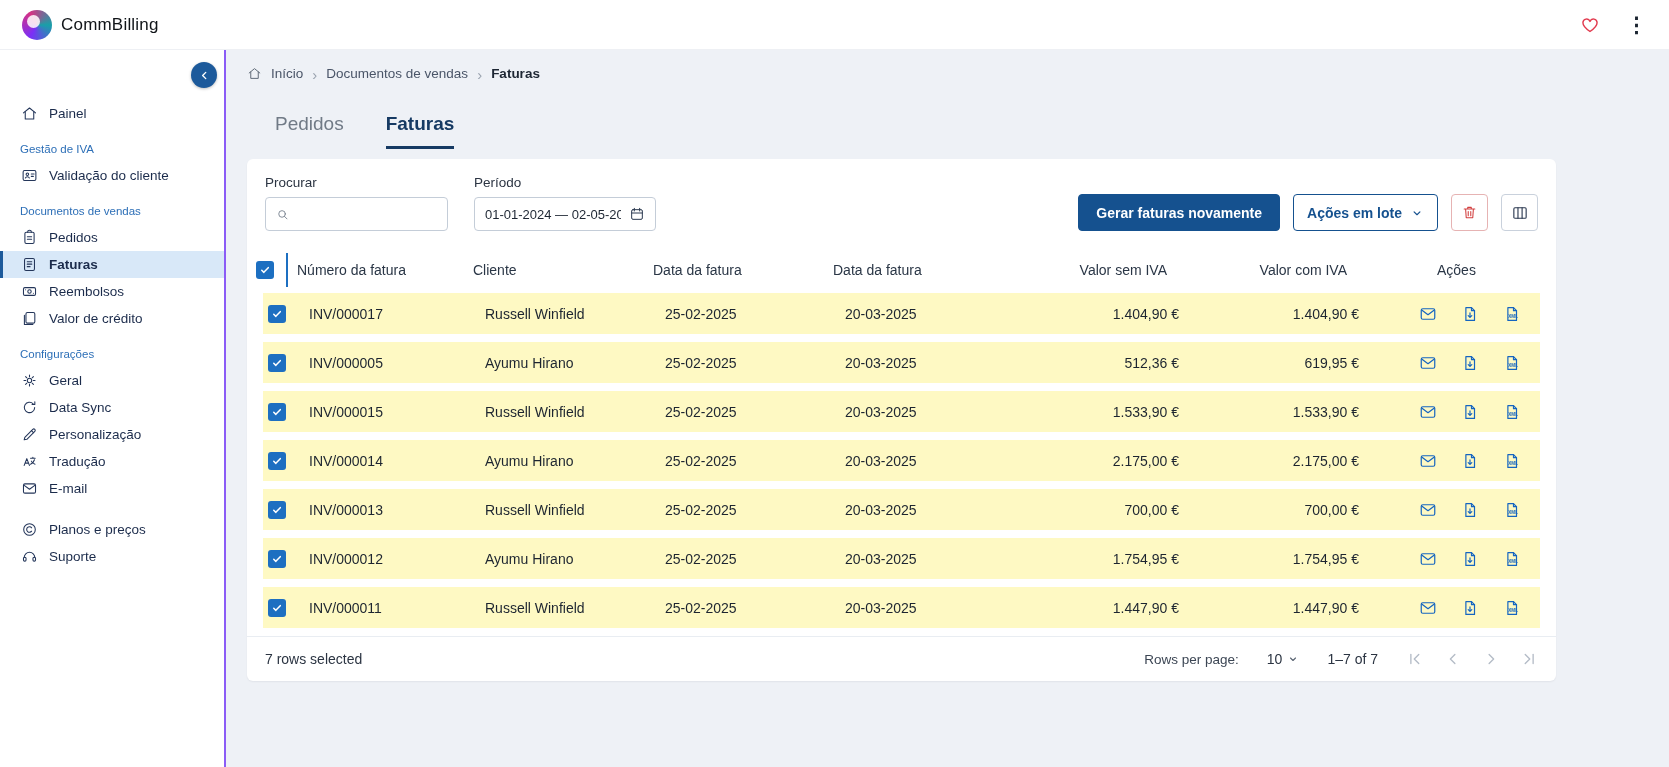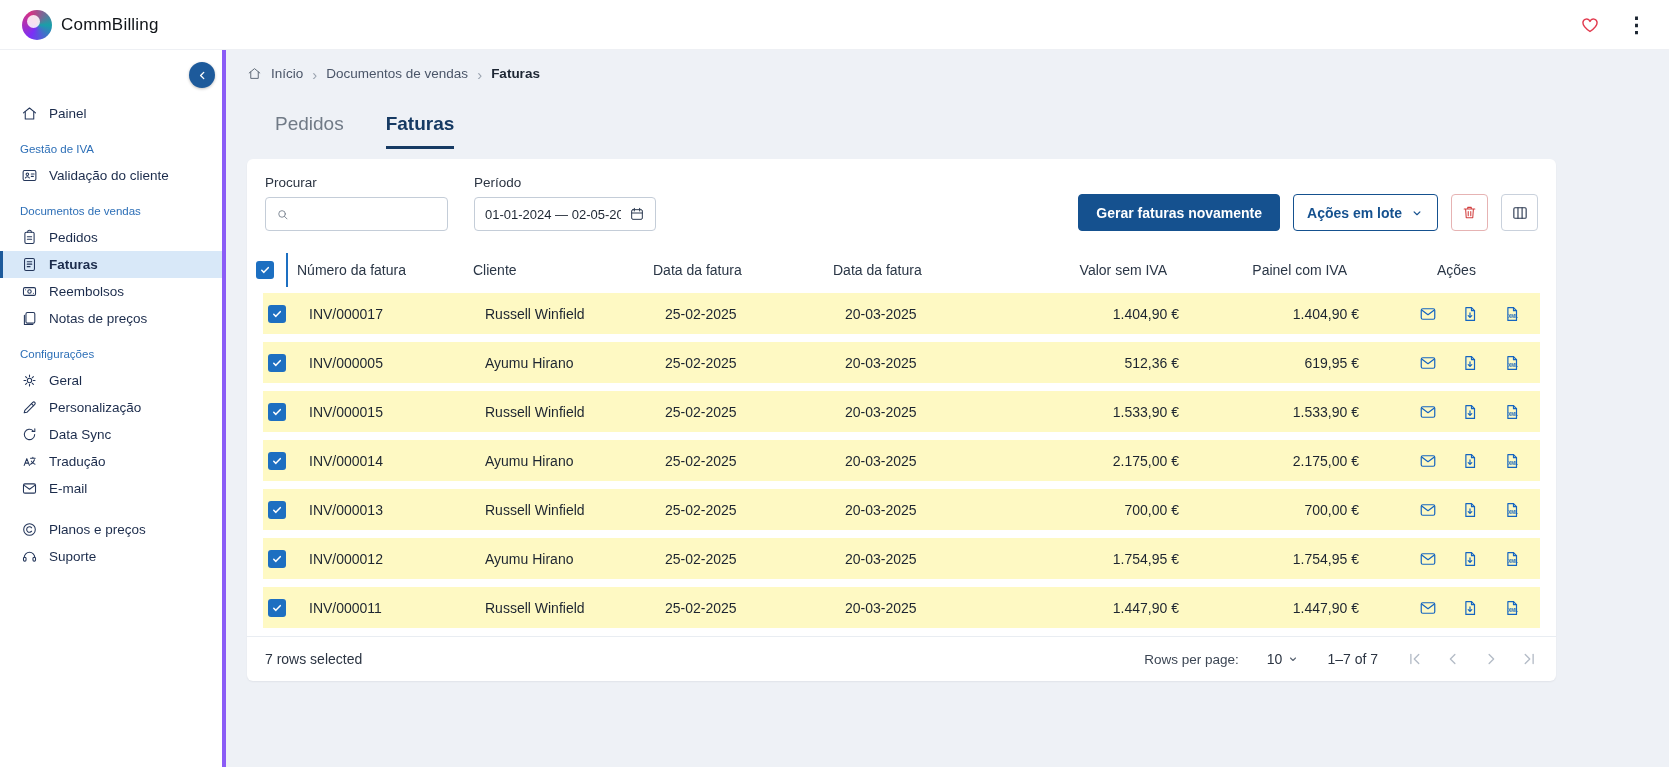--- a/index.html
+++ b/index.html
@@ -17,21 +17,21 @@
                  background: #fff; top: 5px; left: 5px; opacity: .85; }
   .brand-text { font-size: 17px; color: #101418; letter-spacing: .2px; }
   .brand-text b { font-weight: 400; }
   .topbar-right { margin-left: auto; display: flex; align-items: center; gap: 26px; }
   .heart { color: #e23b4f; } .heart svg { width: 20px; height: 20px; stroke-width: 1.7; }
   .kebab { font-size: 21px; color: #1b2430; line-height: 1; cursor: pointer; font-weight: 700; }
   .icon-btn { cursor: pointer; }
 
   
   .sidebar { position: fixed; top: 50px; left: 0; bottom: 0; width: 226px; background: #fff;
-             border-right: 4px solid #8b5cf6; padding-top: 10px; z-index: 9; }
+             border-right: 2px solid #8b5cf6; padding-top: 10px; z-index: 9; }
   .collapse-btn { position: absolute; top: 12px; right: 7px; width: 26px; height: 26px; border-radius: 50%;
                   background: #1d5a9b; border: none; color: #fff; display: flex; align-items: center;
                   justify-content: center; cursor: pointer; box-shadow: 0 1px 3px rgba(0,0,0,.25); }
   .collapse-btn svg { width: 15px; height: 15px; stroke-width: 2.2; }
   .nav { padding-top: 40px; }
   .nav-item { display: flex; align-items: center; gap: 11px; padding: 5px 18px; height: 27px;
               color: #1b2b4b; font-size: 13.5px; cursor: pointer; border-left: 3px solid transparent; }
   .nav-item .nicon { color: #24365a; display: flex; }
   .nav-item .nicon svg { width: 17px; height: 17px; }
   .nav-item.active { background: #d8e8f8; border-left-color: #1d5a9b; font-weight: 600; }
@@ -189,50 +189,50 @@
         </span>
       <span>Reembolsos</span>
     </a>
     <a class="nav-item">
       <span class="nicon">
           <svg viewBox="0 0 24 24">
             <rect x="7" y="3.5" width="12.5" height="15" rx="2"></rect>
             <path d="M4.8 7.5v13h12"></path>
           </svg>
         </span>
-      <span>Notas de preços</span>
+      <span>Valor de crédito</span>
     </a>
 
     <div class="section-title">Configurações</div>
     <a class="nav-item">
       <span class="nicon">
           <svg viewBox="0 0 24 24">
             <circle cx="12" cy="12" r="3.1"></circle>
             <path d="M12 4.2v2.4M12 17.4v2.4M4.2 12h2.4M17.4 12h2.4M6.5 6.5l1.7 1.7M15.8 15.8l1.7 1.7M17.5 6.5l-1.7 1.7M8.2 15.8l-1.7 1.7"></path>
           </svg>
         </span>
       <span>Geral</span>
     </a>
     <a class="nav-item">
       <span class="nicon">
           <svg viewBox="0 0 24 24">
+            <path d="M19.3 12a7.3 7.3 0 1 1-2.1-5.2"></path>
+            <path d="M19.5 3.8v3.9h-3.9"></path>
+          </svg>
+        </span>
+      <span>Data Sync</span>
+    </a>
+    <a class="nav-item">
+      <span class="nicon">
+          <svg viewBox="0 0 24 24">
             <path d="M4.5 19.5l.9-3.6L16.6 4.7a2.05 2.05 0 0 1 2.9 2.9L8.3 18.8z"></path>
             <path d="M14.7 6.6l2.9 2.9"></path>
           </svg>
         </span>
       <span>Personalização</span>
-    </a>
-    <a class="nav-item">
-      <span class="nicon">
-          <svg viewBox="0 0 24 24">
-            <path d="M19.3 12a7.3 7.3 0 1 1-2.1-5.2"></path>
-            <path d="M19.5 3.8v3.9h-3.9"></path>
-          </svg>
-        </span>
-      <span>Data Sync</span>
     </a>
     <a class="nav-item">
       <span class="nicon">
           <svg viewBox="0 0 24 24">
             <path d="M4.5 17.5 8.2 8l3.7 9.5M5.8 14.3h4.8"></path>
             <path d="M13.5 7.5h6.5M16.75 7.5V6"></path>
             <path d="M19 9.5c-.8 2.8-2.7 5-5.5 6.3"></path>
             <path d="M14.6 11.5c1 2.2 2.9 3.8 5.2 4.3"></path>
           </svg>
         </span>
@@ -347,21 +347,21 @@
               <path d="M5.5 12.5l4.2 4.2 8.8-9.4"></path>
             </svg>
           </span>
         <span class="hdr-bar"></span>
       </div>
       <div class="hc">Número da fatura</div>
       <div class="hc">Cliente</div>
       <div class="hc">Data da fatura</div>
       <div class="hc">Data da fatura</div>
       <div class="hc num">Valor sem IVA</div>
-      <div class="hc num">Painel com IVA</div>
+      <div class="hc num">Valor com IVA</div>
       <div class="hc hc-actions">Ações</div>
     </div>
 
     <div class="tbody" id="tbody">
   <div class="trow grid">
     <div class="c-check">
       <span class="cbx">
               <svg viewBox="0 0 24 24">
                 <path d="M5.5 12.5l4.2 4.2 8.8-9.4"></path>
               </svg>

